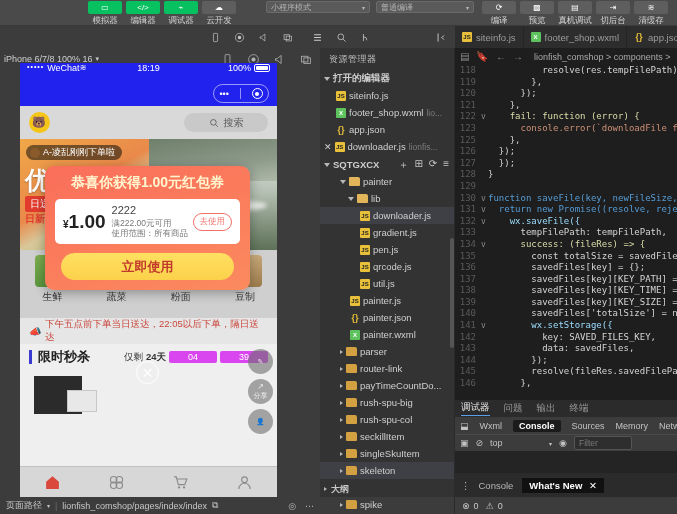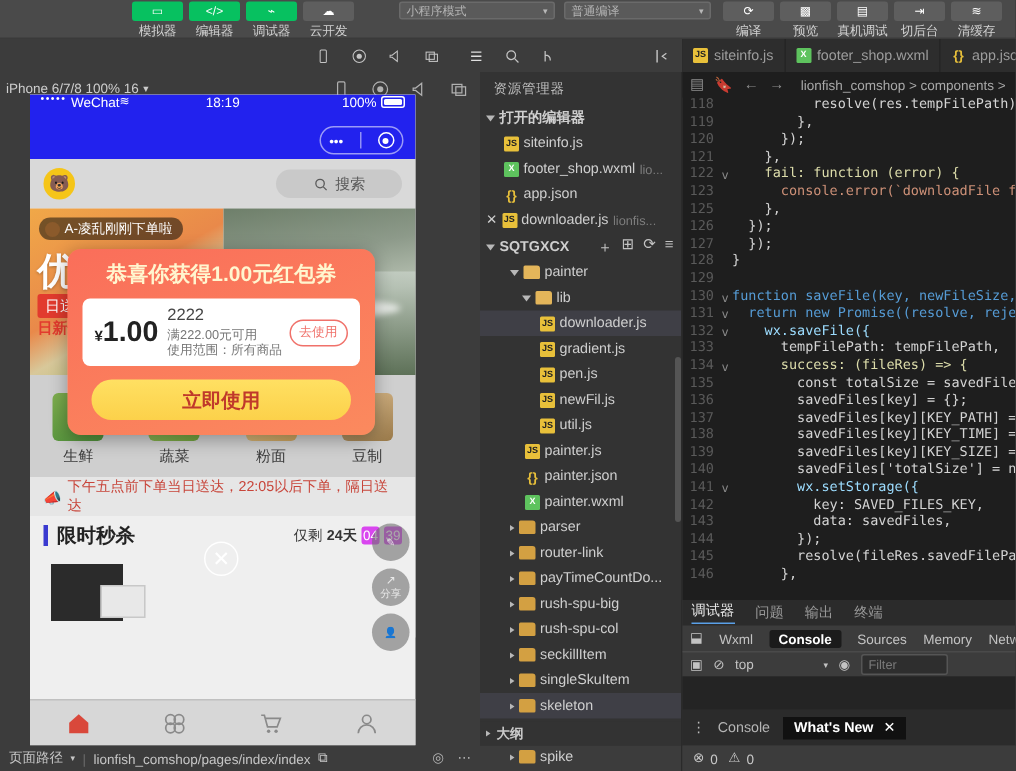--- a/index.html
+++ b/index.html
@@ -82,35 +82,35 @@
             font-size:10px; padding:1px 5px; border-radius:2px; }
   .bn-red2 { position:absolute; left:5px; top:73px; color:#e23b2e; font-size:10px;
              font-weight:bold; }
   .bn-mtn { position:absolute; left:0; right:0; bottom:0; height:62%;
             background:linear-gradient(180deg,rgba(200,210,200,.75),rgba(90,110,85,.9)); }
   .bn-cloud { position:absolute; left:8%; bottom:34%; width:84%; height:13px;
               background:rgba(255,255,255,.72); border-radius:50%; filter:blur(2px); }
 
   .cats { height:68px; background:#cfcfcf; display:flex; }
   .cat { flex:1; display:flex; flex-direction:column; align-items:center;
-         justify-content:center; padding-top:5px; gap:3px; }
+         justify-content:flex-start; padding-top:5px; gap:3px; }
   .cat .thumb { width:34px; height:32px; border-radius:4px; }
   .cat .cname { font-size:10px; color:#3a3a3a; }
 
   .notice { height:26px; background:#e6e6e6; display:flex; align-items:center;
             gap:5px; padding:0 9px; font-size:9.5px; color:#c8453a; }
   .horn { width:11px; height:10px; color:#e05a4a; font-size:10px; }
 
   .seckill-hdr { height:26px; background:#efefef; display:flex; align-items:center;
                  padding:0 9px; gap:6px; }
   .seckill-hdr .bar { width:3px; height:14px; background:#3a3ad0; }
   .seckill-hdr .t { font-size:13px; font-weight:bold; color:#222; }
   .seckill-hdr .right { margin-left:auto; display:flex; align-items:center;
                         gap:3px; font-size:9.5px; color:#333; }
-  .cdn { background:#d946ef; color:#fff; padding:1px 1px; border-radius:2px;
+  .cdn { background:#d946ef; color:#fff; padding:1px 19px; border-radius:2px;
          font-size:9px; }
   .prodrow { height:55px; background:#efefef; padding-left:14px; padding-top:6px; }
   .prodbox { width:48px; height:38px; background:#2b2b2b; position:relative; }
   .prodbox:after { content:""; position:absolute; right:-15px; bottom:2px;
                    width:28px; height:20px; background:#e8e8e8;
                    border:1px solid #c8c8c8; }
 
   .tabbar { position:absolute; left:0; right:0; bottom:0; height:31px;
             background:#d7d7d7; display:flex; border-top:1px solid #c0c0c0; }
   .tb-it { flex:1; display:flex; align-items:center; justify-content:center; }
@@ -528,21 +528,21 @@
       <div class="exp-row" style="padding-left:40px;">
         <span class="ficon js">JS</span>
         <span>gradient.js</span>
       </div>
       <div class="exp-row" style="padding-left:40px;">
         <span class="ficon js">JS</span>
         <span>pen.js</span>
       </div>
       <div class="exp-row" style="padding-left:40px;">
         <span class="ficon js">JS</span>
-        <span>newFil.js</span>
+        <span>qrcode.js</span>
       </div>
       <div class="exp-row" style="padding-left:40px;">
         <span class="ficon js">JS</span>
         <span>util.js</span>
       </div>
       <div class="exp-row" style="padding-left:30px;">
         <span class="ficon js">JS</span>
         <span>painter.js</span>
       </div>
       <div class="exp-row" style="padding-left:30px;">

